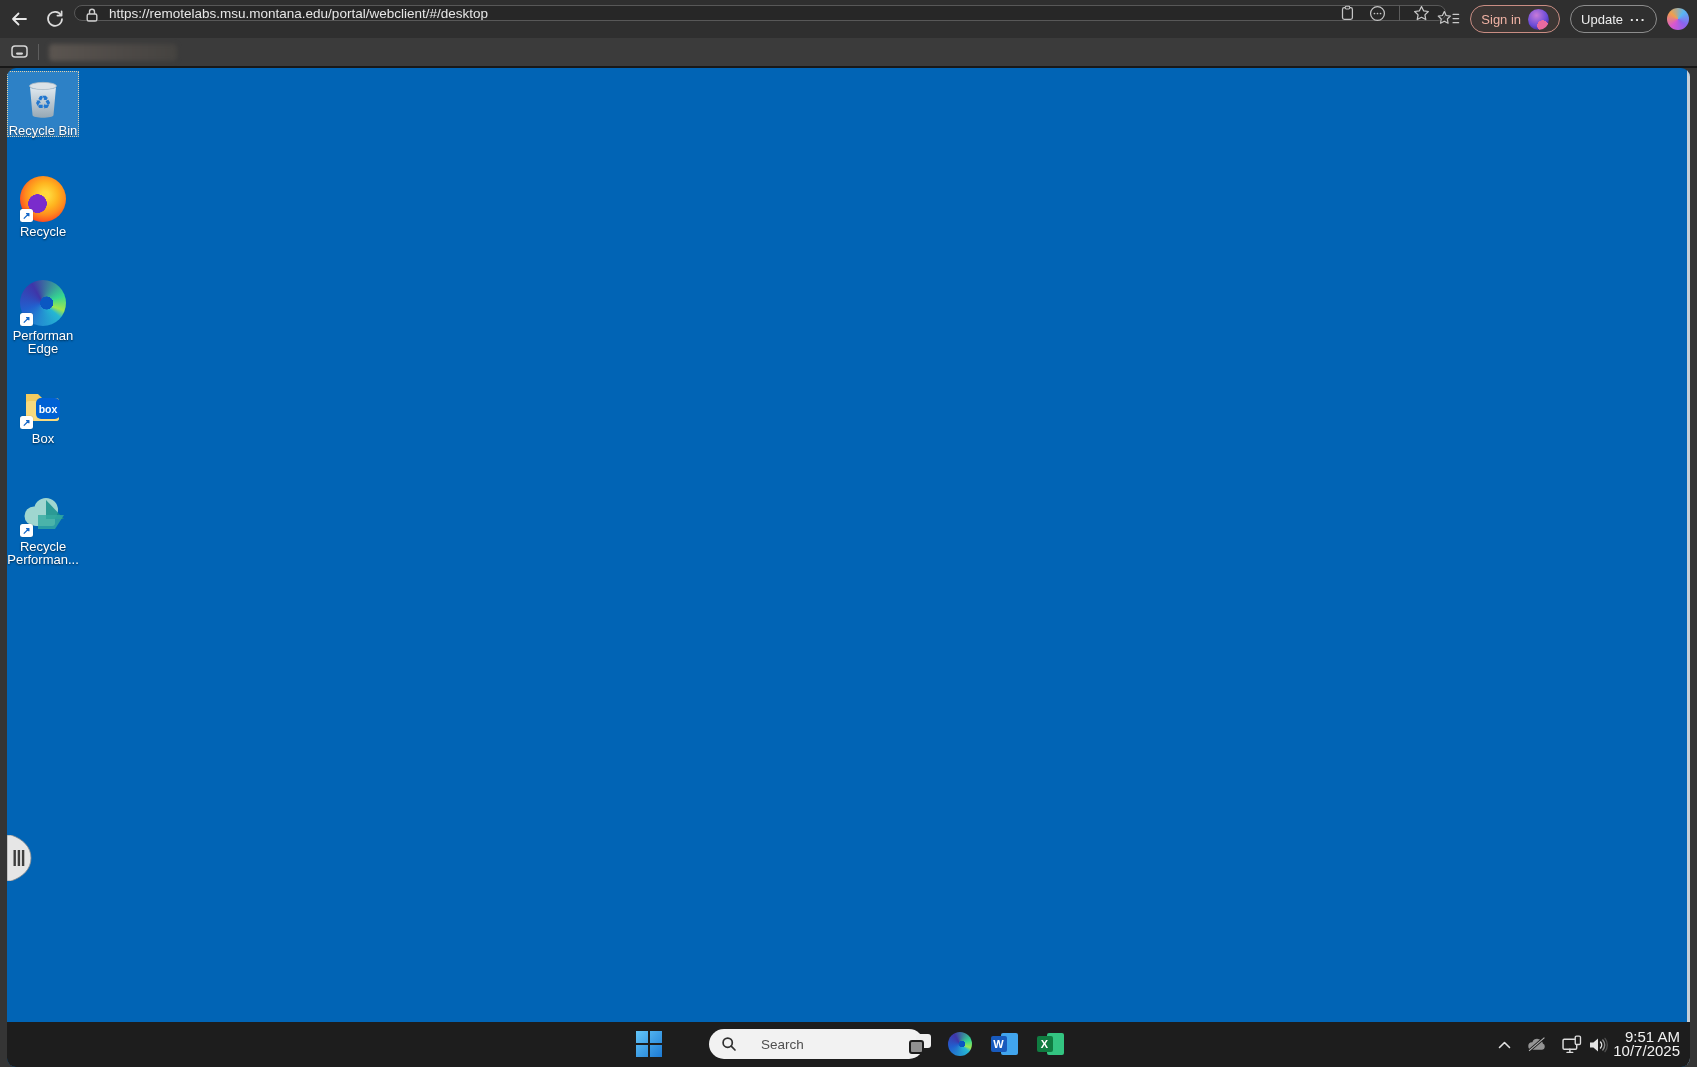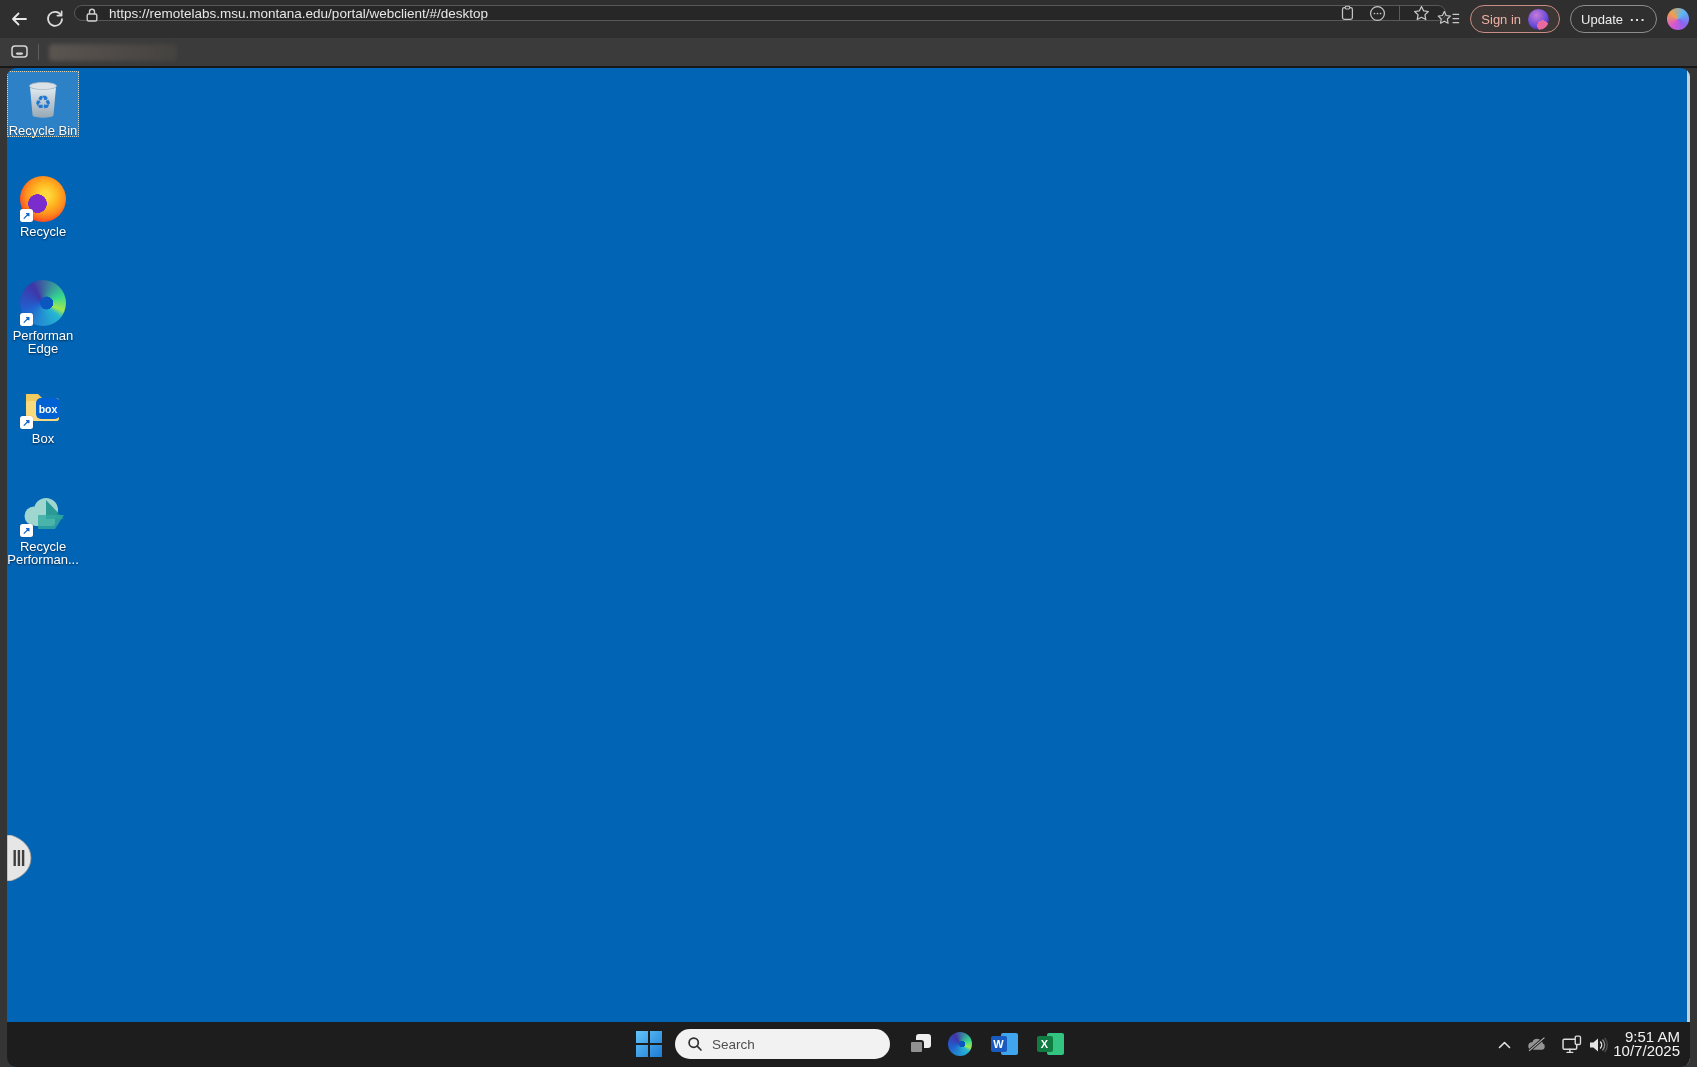--- a/index.html
+++ b/index.html
@@ -59,22 +59,22 @@
       conic-gradient(from 130deg at 50% 50%, #25b7d3, #2160cf 120deg, #3f35a8 200deg, #35d791 300deg, #9fe84f 340deg, #25b7d3);}
   .edge-sm{width:24px;height:24px;}
 
   
   .handle{position:absolute;left:0;top:767px;width:26px;height:46px;}
 
   
   .taskbar{position:absolute;left:0;right:0;bottom:0;height:45px;background:#1d1d1d;}
   .tb-btn{position:absolute;top:2px;width:40px;height:40px;border-radius:6px;
     display:flex;align-items:center;justify-content:center;}
-  .search-pill{position:absolute;left:668px;top:7px;width:215px;height:30px;background:#f2f2f2;
-    border-radius:15px;display:flex;align-items:center;padding:0 12px;gap:9px;}
+  .search-pill{position:absolute;left:702px;top:7px;width:215px;height:30px;background:#f2f2f2;
+    border-radius:15px;display:flex;align-items:center;padding:0 12px;gap:24px;}
   .search-pill span{color:#4f4f4f;font-size:13.5px;}
   .tv{position:relative;width:22px;height:20px;}
   .tv-back{position:absolute;right:0;top:0;width:15px;height:14px;background:#efefef;border-radius:3px;}
   .tv-front{position:absolute;left:0;bottom:0;width:15px;height:14px;background:#909090;border-radius:3px;border:2px solid #1d1d1d;}
   .office-icon{position:relative;width:27px;height:24px;}
   .office-page{position:absolute;right:0;top:1px;width:17px;height:22px;border-radius:2px;}
   .office-tile{position:absolute;left:0;top:4px;width:16px;height:16px;border-radius:2px;color:#fff;
     font-weight:bold;font-size:11px;display:flex;align-items:center;justify-content:center;}
   .word .office-page{background:#41a5ee;} .word .office-tile{background:#185abd;}
   .excel .office-page{background:#33c481;} .excel .office-tile{background:#107c41;}

